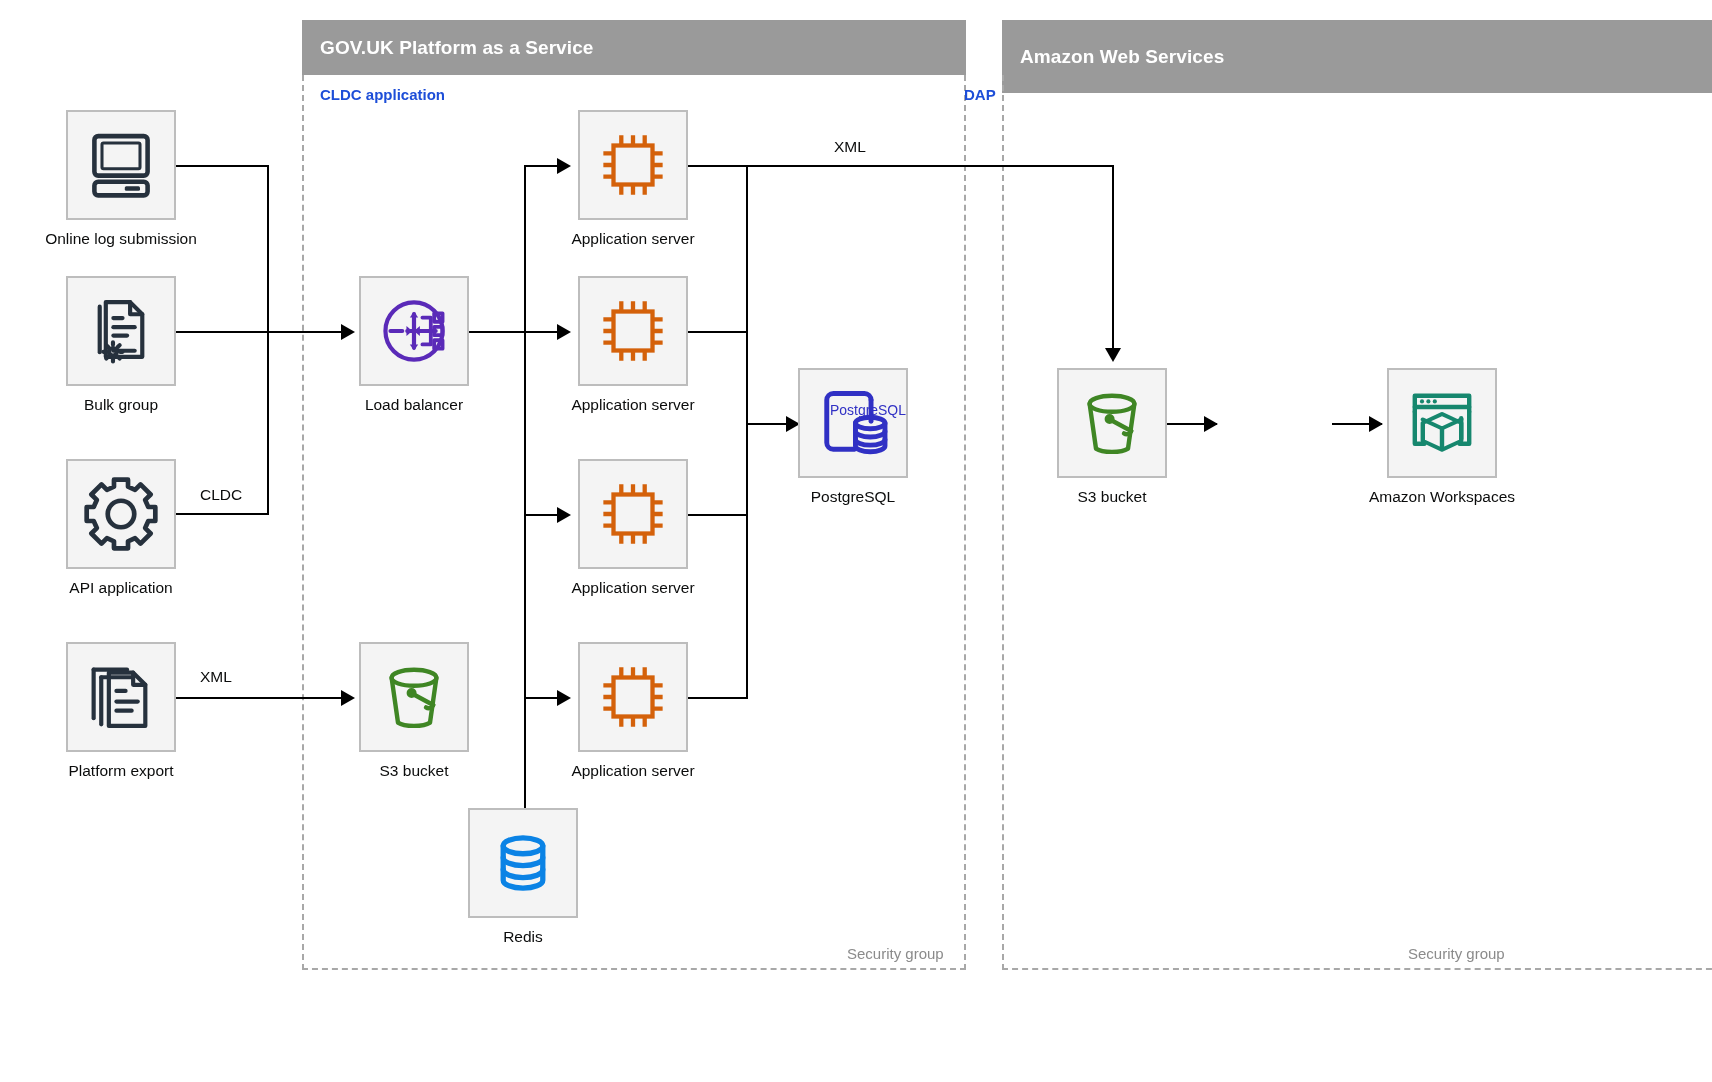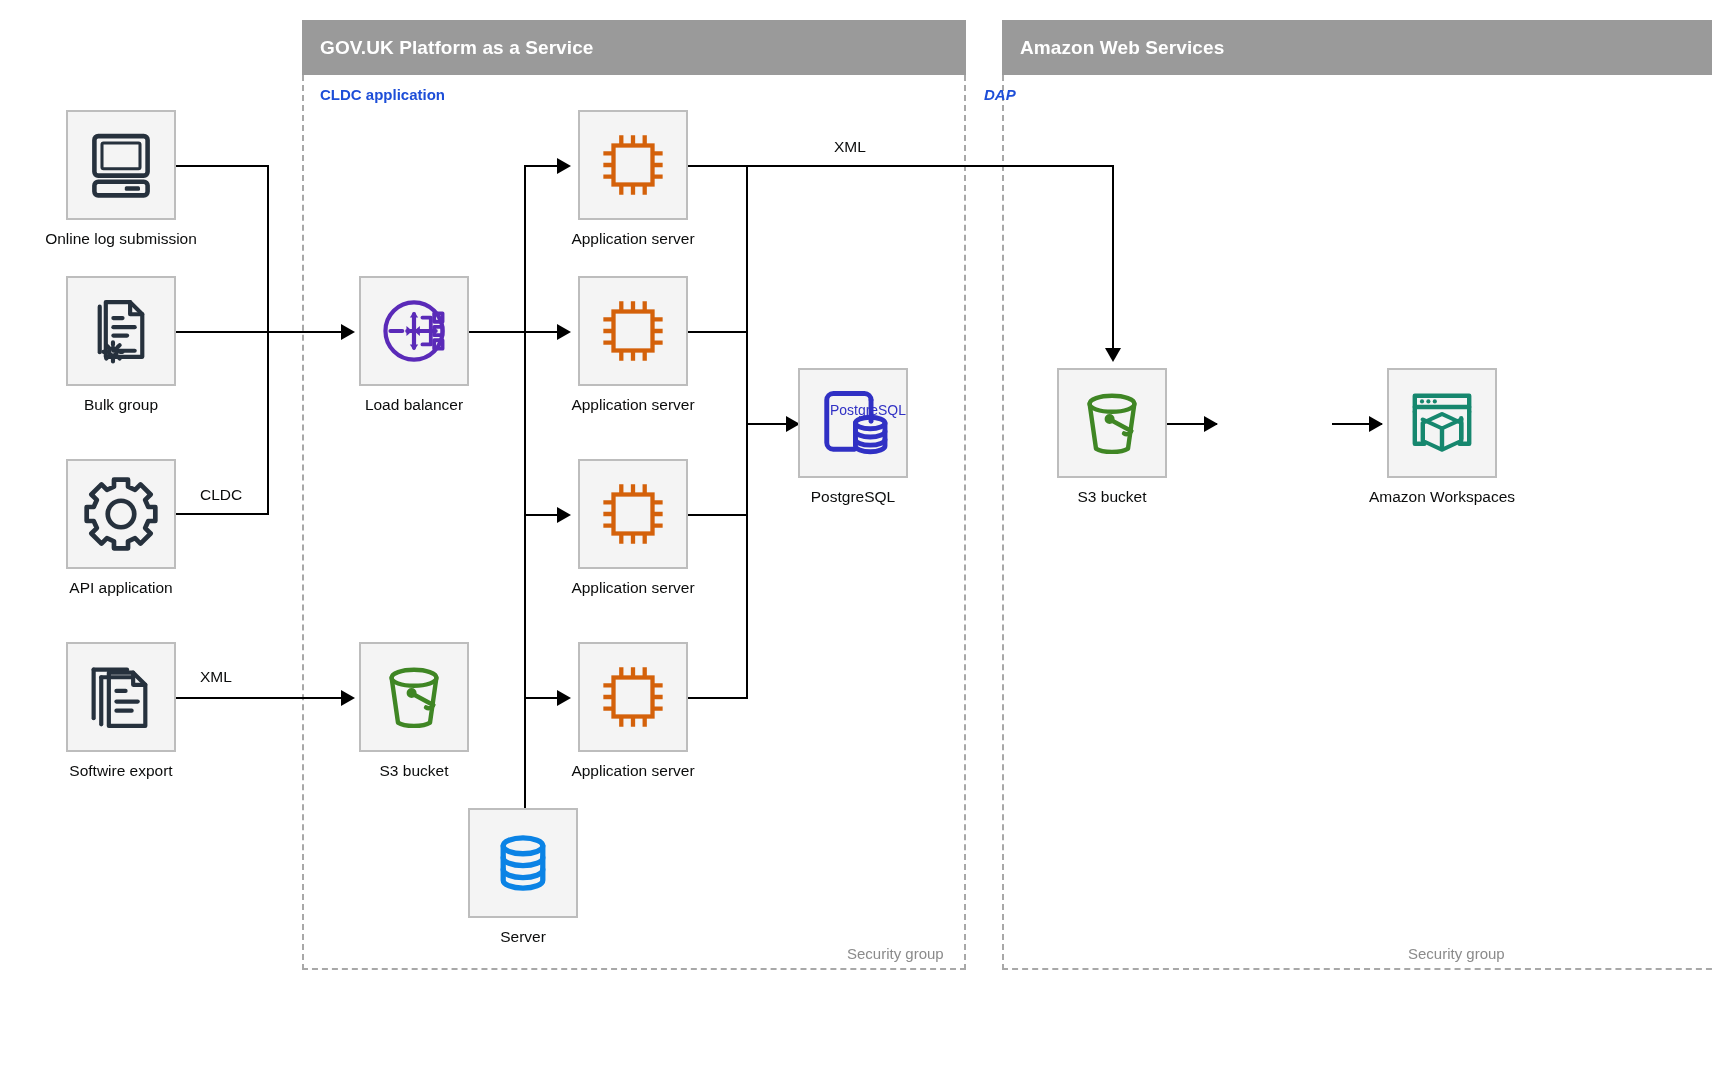--- a/index.html
+++ b/index.html
@@ -38,25 +38,25 @@
 
 <div class="stage">
 
   <div class="zone-header" style="left:302px;top:20px;width:664px;height:55px;">
     <span>GOV.UK Platform as a Service</span>
   </div>
   <div class="zone-box" style="left:302px;top:75px;width:664px;height:895px;border-top:none;"></div>
   <div class="zone-sub" style="left:320px;top:86px;">CLDC application</div>
   <div class="sec-group" style="left:847px;top:945px;">Security group</div>
 
-  <div class="zone-header" style="left:1002px;top:20px;width:710px;height:55px;text-align:right;">
+  <div class="zone-header" style="left:1002px;top:20px;width:710px;height:73px;text-align:right;">
     <span>Amazon Web Services</span>
   </div>
   <div class="zone-box" style="left:1002px;top:75px;width:720px;height:895px;border-top:none;border-right:none;"></div>
-  <div class="zone-sub" style="left:984px;top:86px;font-style:italic;">DAP</div>
+  <div class="zone-sub" style="left:964px;top:86px;">DAP</div>
   <div class="sec-group" style="left:1408px;top:945px;">Security group</div>
 
   <div class="edge h" style="left:176px;top:165px;width:93px;"></div>
   <div class="edge v" style="left:267px;top:165px;height:167px;"></div>
 
   <div class="edge h" style="left:176px;top:331px;width:167px;"></div>
 
   <div class="edge h" style="left:176px;top:513px;width:93px;"></div>
   <div class="edge v" style="left:267px;top:331px;height:184px;"></div>
   <div class="edge-label" style="left:196px;top:486px;">CLDC</div>
@@ -154,21 +154,21 @@
           <path d="M24 24 L66 24"></path>
           <path d="M24 24 L24 86"></path>
           <path d="M34 18 L66 18 L82 34 L82 88 L34 88 Z"></path>
           <path d="M66 18 L66 34 L82 34"></path>
           <path d="M44 42 L56 42"></path>
           <path d="M44 56 L72 56"></path>
           <path d="M44 68 L64 68"></path>
         </svg>
       </span>
     </div>
-    <div class="node-label">Softwire export</div>
+    <div class="node-label">Platform export</div>
   </div>
 
   <div class="node" style="left:359px;top:276px;">
     <div class="tile">
       <span>
         <svg width="84" height="84" viewBox="0 0 100 100" fill="none" stroke="#5a2ab8" stroke-width="5" stroke-linejoin="round" stroke-linecap="round">
           <circle cx="50" cy="50" r="34"></circle>
           <path d="M22 50 h14"></path>
             <path d="M41 44 l7 6 -7 6 z" fill="#5a2ab8" stroke="none"></path>
           <path d="M52 50 h-10"></path>
@@ -269,21 +269,21 @@
     <div class="tile">
       <span>
         <svg width="66" height="66" viewBox="0 0 100 100" fill="none" stroke="#0b83e5" stroke-width="8" stroke-linejoin="round" stroke-linecap="round">
           <ellipse cx="50" cy="24" rx="30" ry="12"></ellipse>
           <path d="M20 24 v52 a30 12 0 0 0 60 0 v-52"></path>
           <path d="M20 42 a30 12 0 0 0 60 0"></path>
           <path d="M20 60 a30 12 0 0 0 60 0"></path>
         </svg>
       </span>
     </div>
-    <div class="node-label">Server</div>
+    <div class="node-label">Redis</div>
   </div>
 
   <div class="node" style="left:1057px;top:368px;">
     <div class="tile">
       <span>
         <svg width="80" height="80" viewBox="0 0 100 100" fill="none" stroke="#3f8624" stroke-width="5.5" stroke-linejoin="round" stroke-linecap="round">
           <ellipse cx="50" cy="26" rx="28" ry="10"></ellipse>
           <path d="M22 26 L30 82 a22 7 0 0 0 40 0 L78 26"></path>
           <path d="M48 46 L74 60"></path>
           <circle cx="47" cy="45" r="3.5" fill="#3f8624"></circle>

